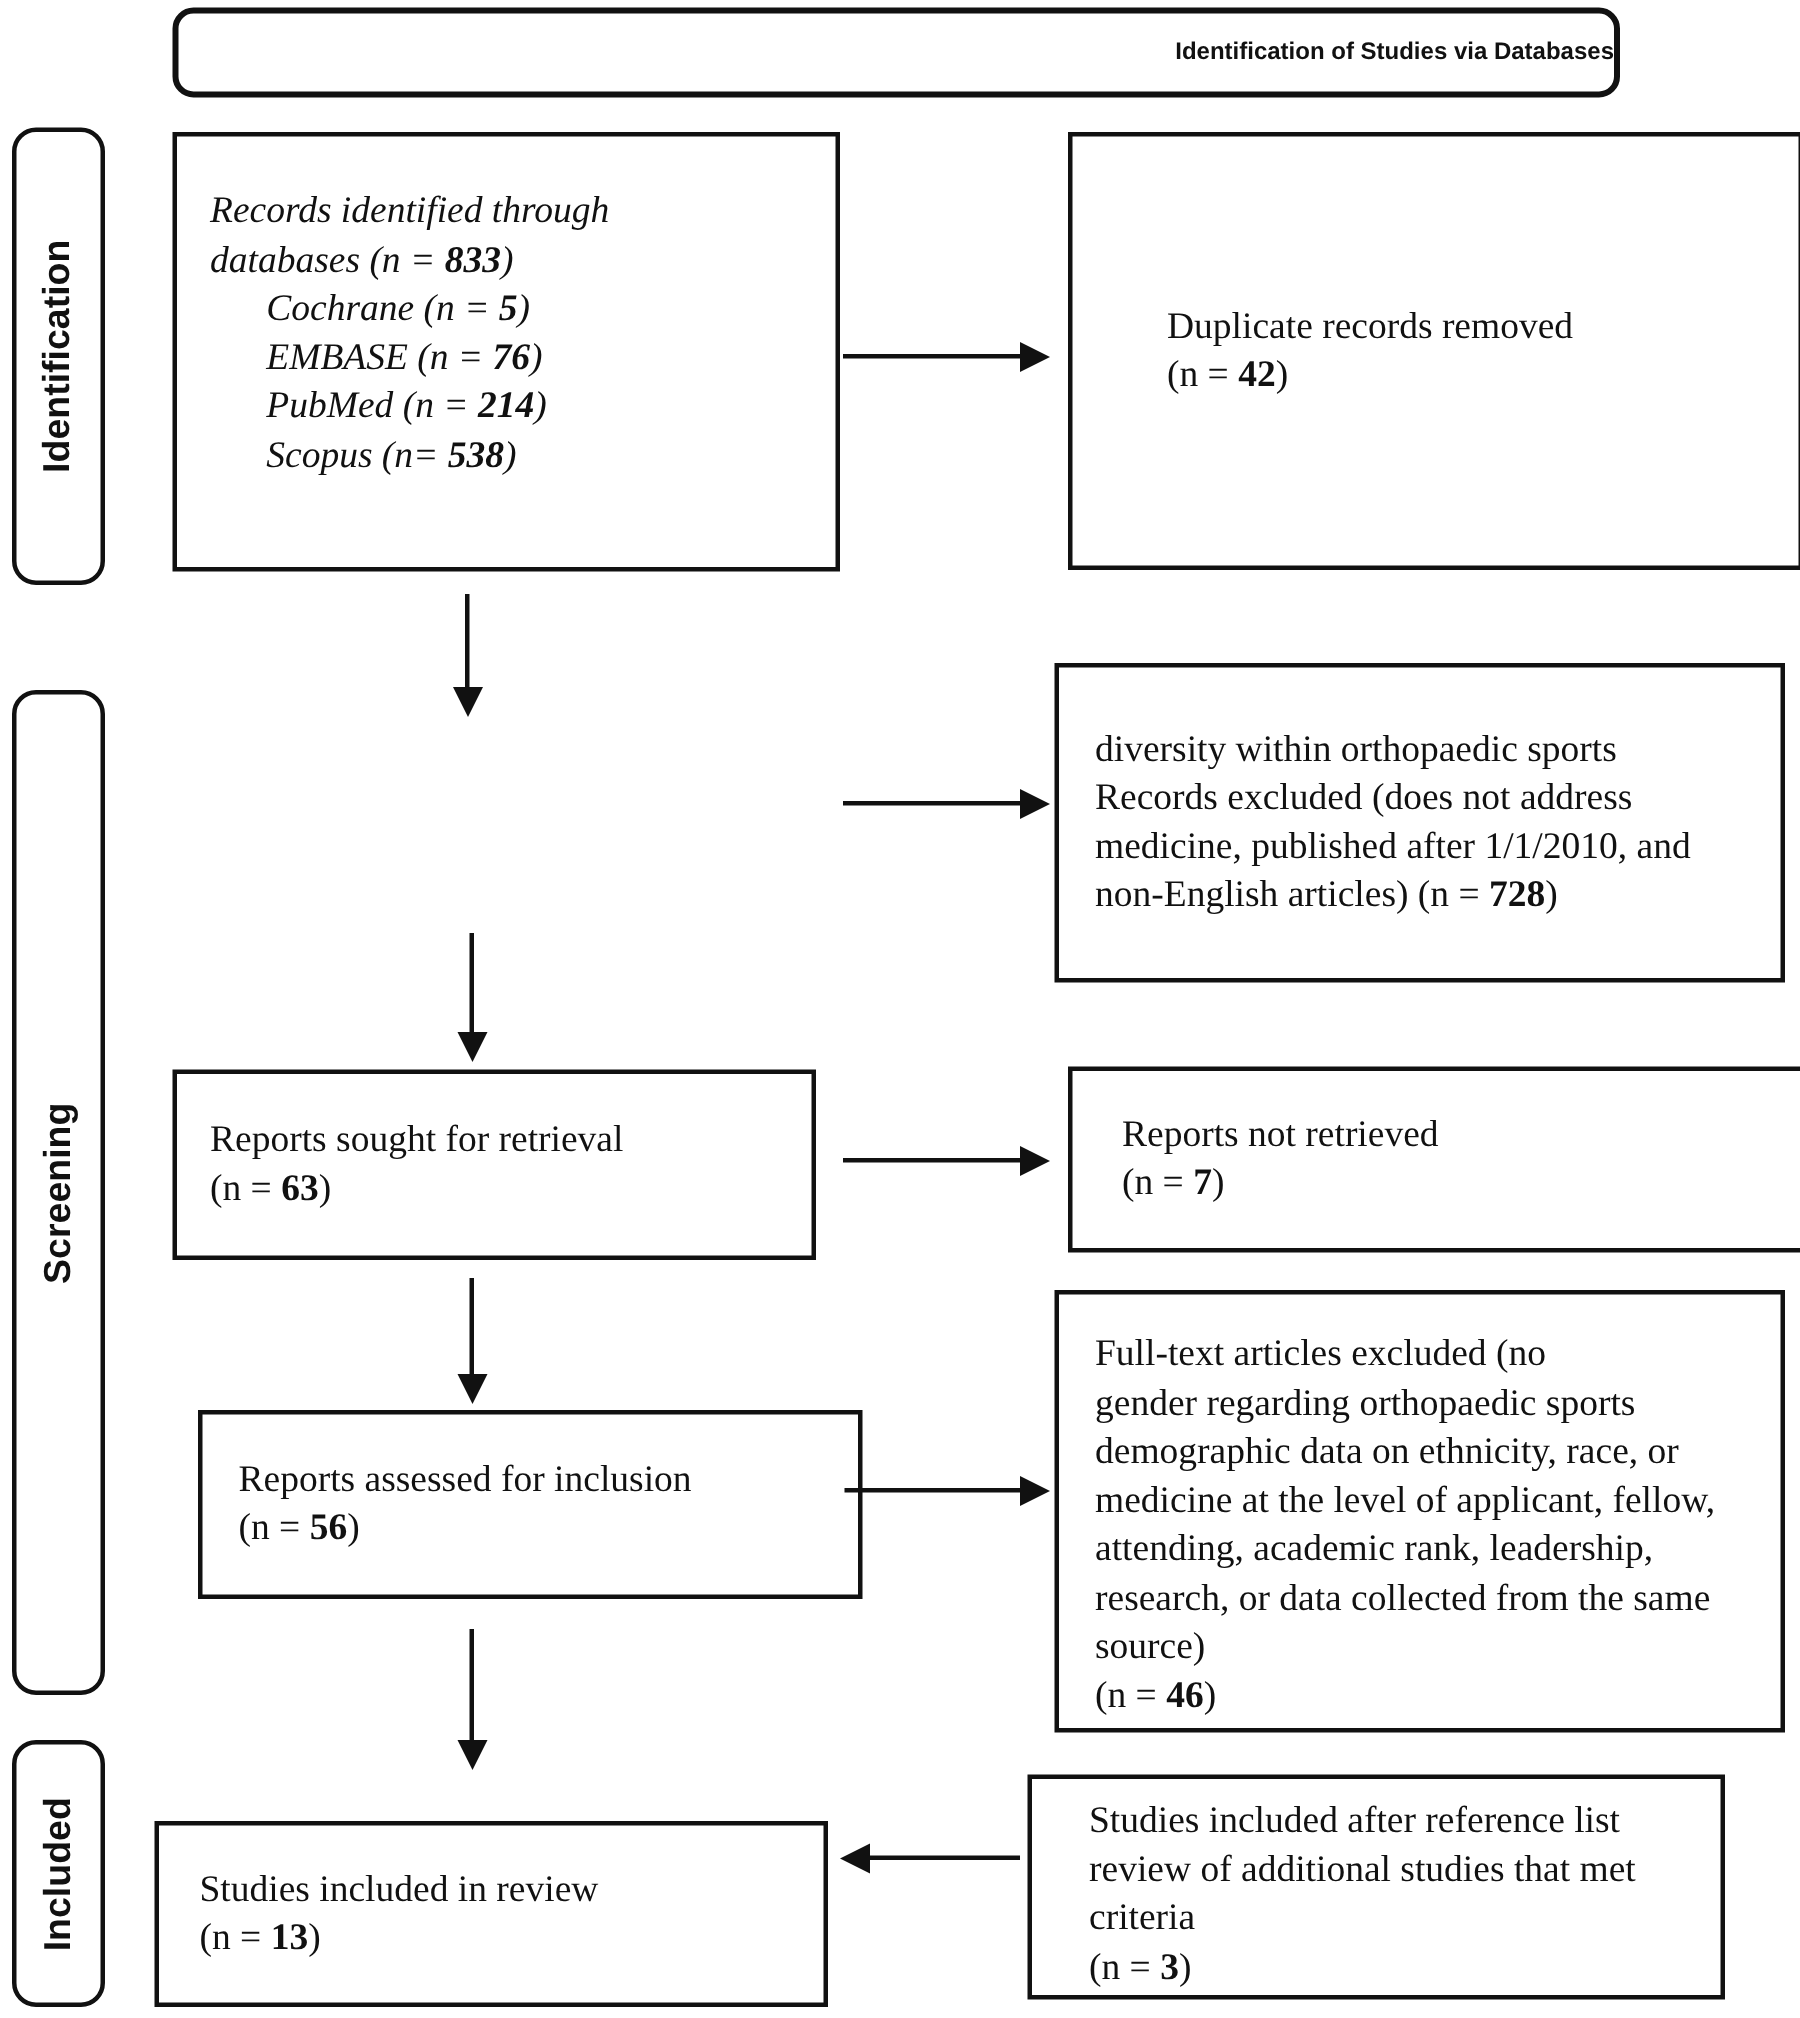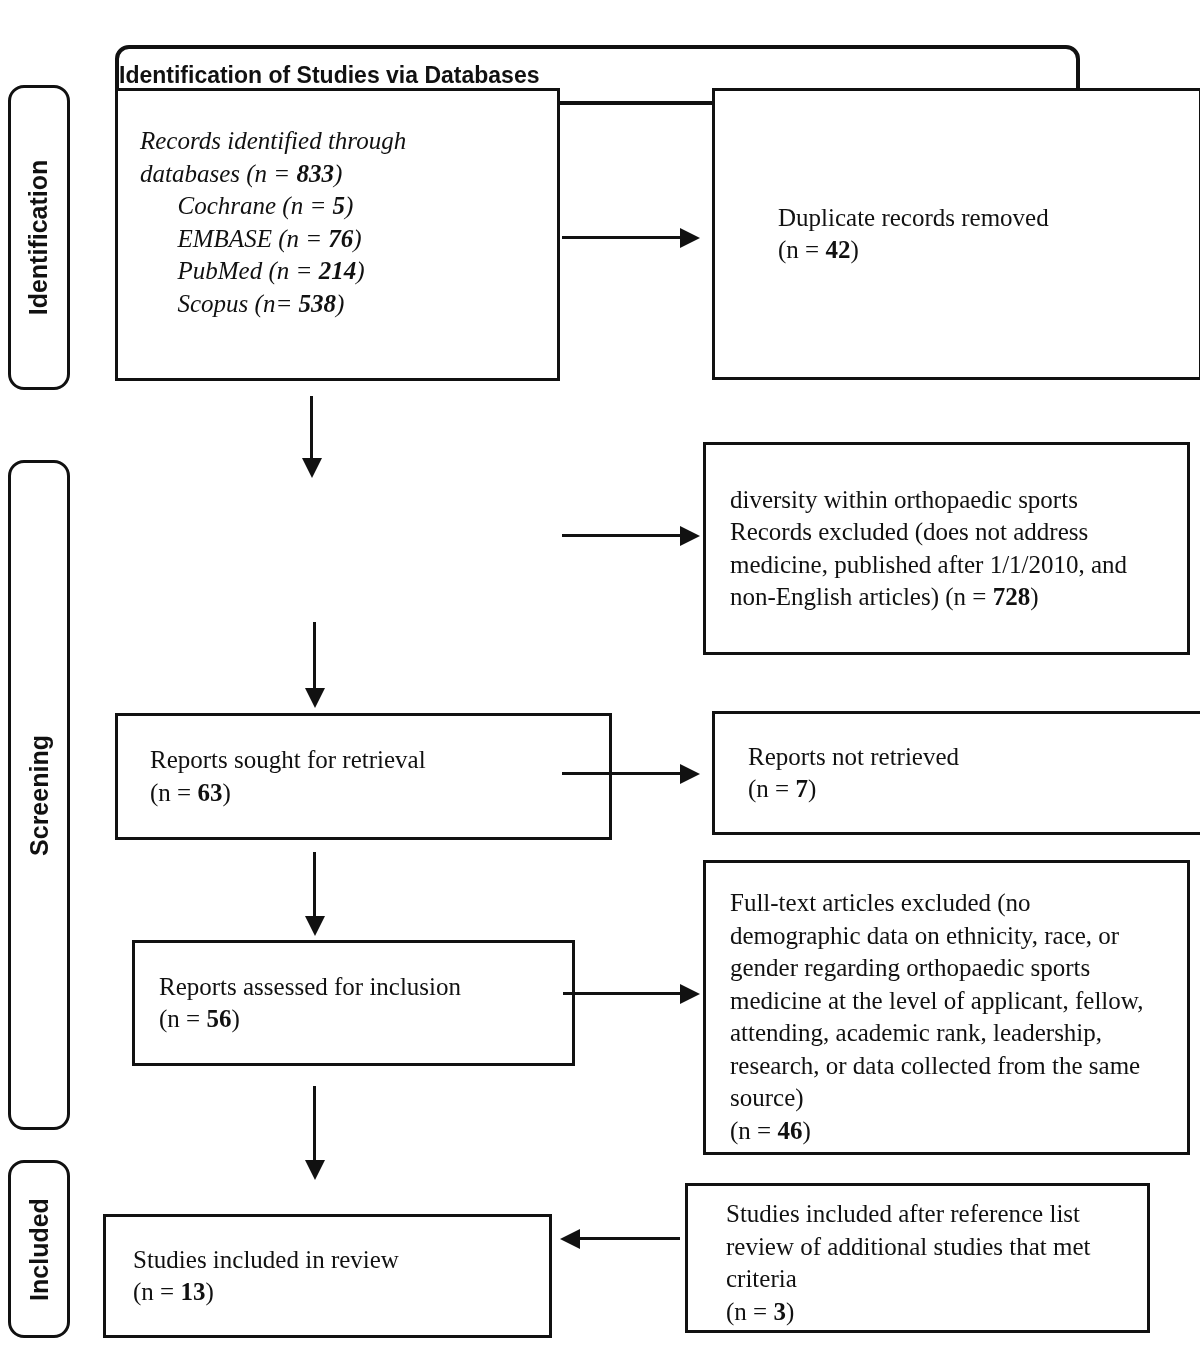--- a/index.html
+++ b/index.html
@@ -4,22 +4,22 @@
 <style>
   html,body { margin:0; padding:0; background:#ffffff; }
   .canvas {
     position:relative; width:1200px; height:1345px; background:#ffffff;
     font-family:"Liberation Serif", serif; color:#111;
   }
   
   .hdr {
     position:absolute; left:115px; top:5px; width:965px; height:60px;
     border:4px solid #111; border-radius:14px; box-sizing:border-box;
-    display:flex; align-items:center; justify-content:flex-start;
-    font-family:"Liberation Sans", sans-serif; font-weight:bold; font-size:23px;margin-top:40px;
+    display:flex; align-items:center; justify-content:flex-end;
+    font-family:"Liberation Sans", sans-serif; font-weight:bold; font-size:16px;
   }
   
   .side {
     position:absolute; border:3px solid #111; border-radius:16px; box-sizing:border-box;
     display:flex; align-items:center; justify-content:center; background:#fff;
   }
   .side .rot {
     transform:rotate(-90deg); white-space:nowrap;
     font-family:"Liberation Sans", sans-serif; font-weight:bold; font-size:25px;
   }
@@ -70,21 +70,21 @@
         <div>Records identified through</div>
         <div>databases (n = <b>833</b>)</div>
         <div>      Cochrane (n = <b>5</b>)</div>
         <div>      EMBASE (n = <b>76</b>)</div>
         <div>      PubMed (n = <b>214</b>)</div>
         <div>      Scopus (n= <b>538</b>)</div>
       </div>
   </div>
 
 
-  <div class="box vcenter" style="left:115px; top:713px; width:497px; height:127px; padding-left:32px;">
+  <div class="box vcenter" style="left:115px; top:713px; width:429px; height:127px; padding-left:22px;">
     <div class="rich">
         <div>Reports sought for retrieval</div>
         <div>(n = <b>63</b>)</div>
       </div>
   </div>
 
   <div class="box vcenter" style="left:132px; top:940px; width:443px; height:126px; padding-left:24px;">
     <div class="rich">
         <div>Reports assessed for inclusion</div>
         <div>(n = <b>56</b>)</div>
@@ -117,22 +117,22 @@
   <div class="box vcenter" style="left:712px; top:711px; width:564px; height:124px; padding-left:33px;">
     <div class="rich">
         <div>Reports not retrieved</div>
         <div>(n = <b>7</b>)</div>
       </div>
   </div>
 
   <div class="box" style="left:703px; top:860px; width:487px; height:295px; padding:24px 6px 0 24px;">
     <div class="rich">
         <div>Full-text articles excluded (no</div>
+        <div>gender regarding orthopaedic sports</div>
         <div>demographic data on ethnicity, race, or</div>
-        <div>gender regarding orthopaedic sports</div>
         <div>medicine at the level of applicant, fellow,</div>
         <div>attending, academic rank, leadership,</div>
         <div>research, or data collected from the same</div>
         <div>source)</div>
         <div>(n = <b>46</b>)</div>
       </div>
   </div>
 
   <div class="box" style="left:685px; top:1183px; width:465px; height:150px; padding:12px 6px 0 38px;">
     <div class="rich">

